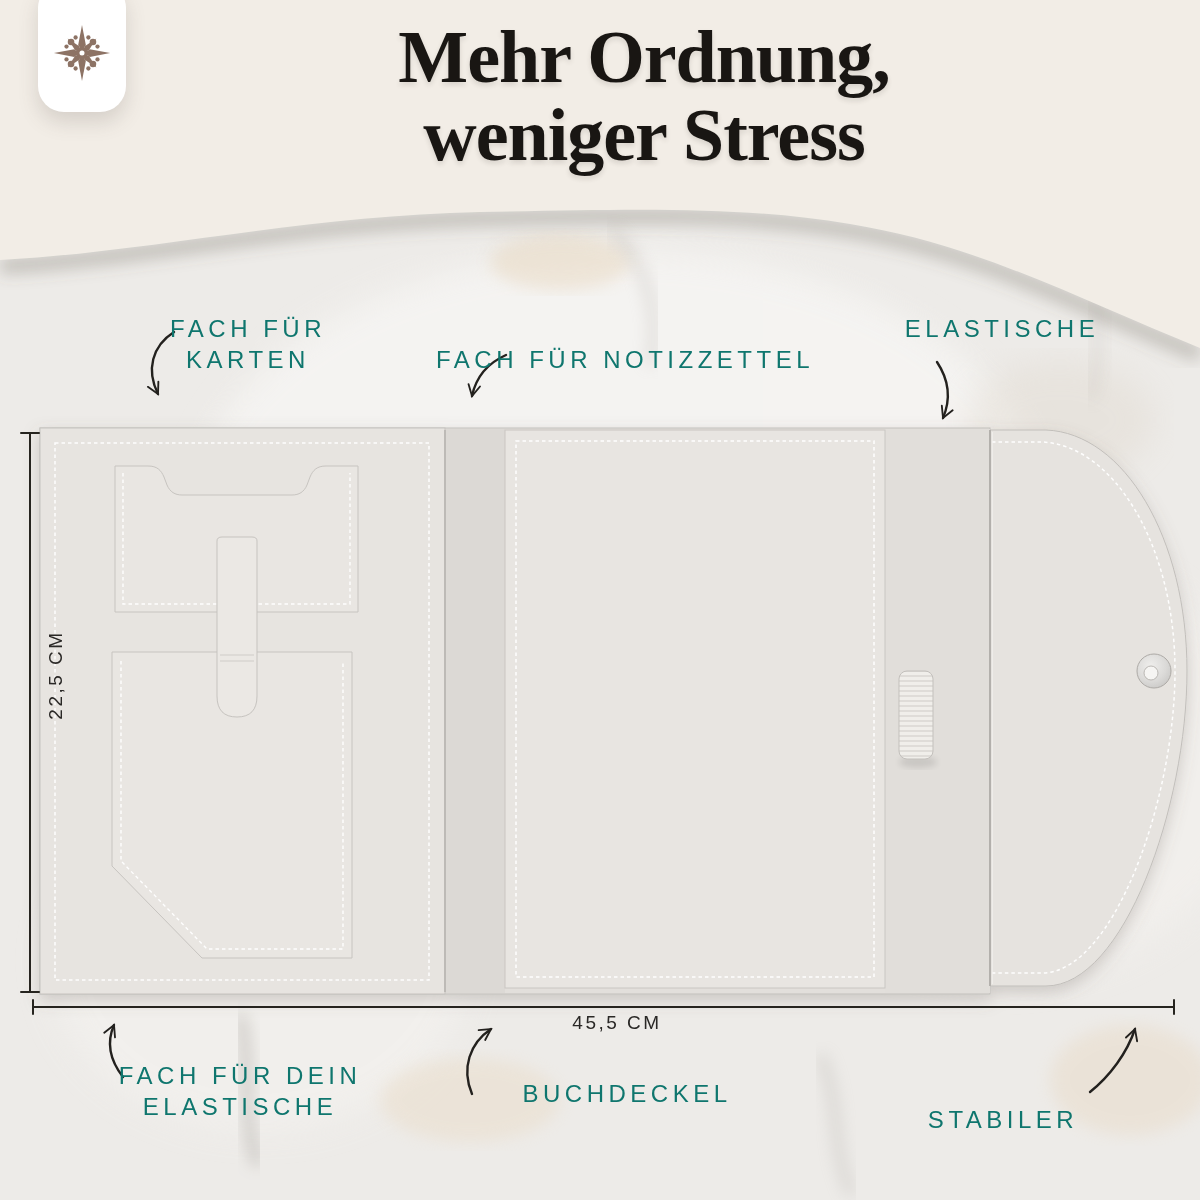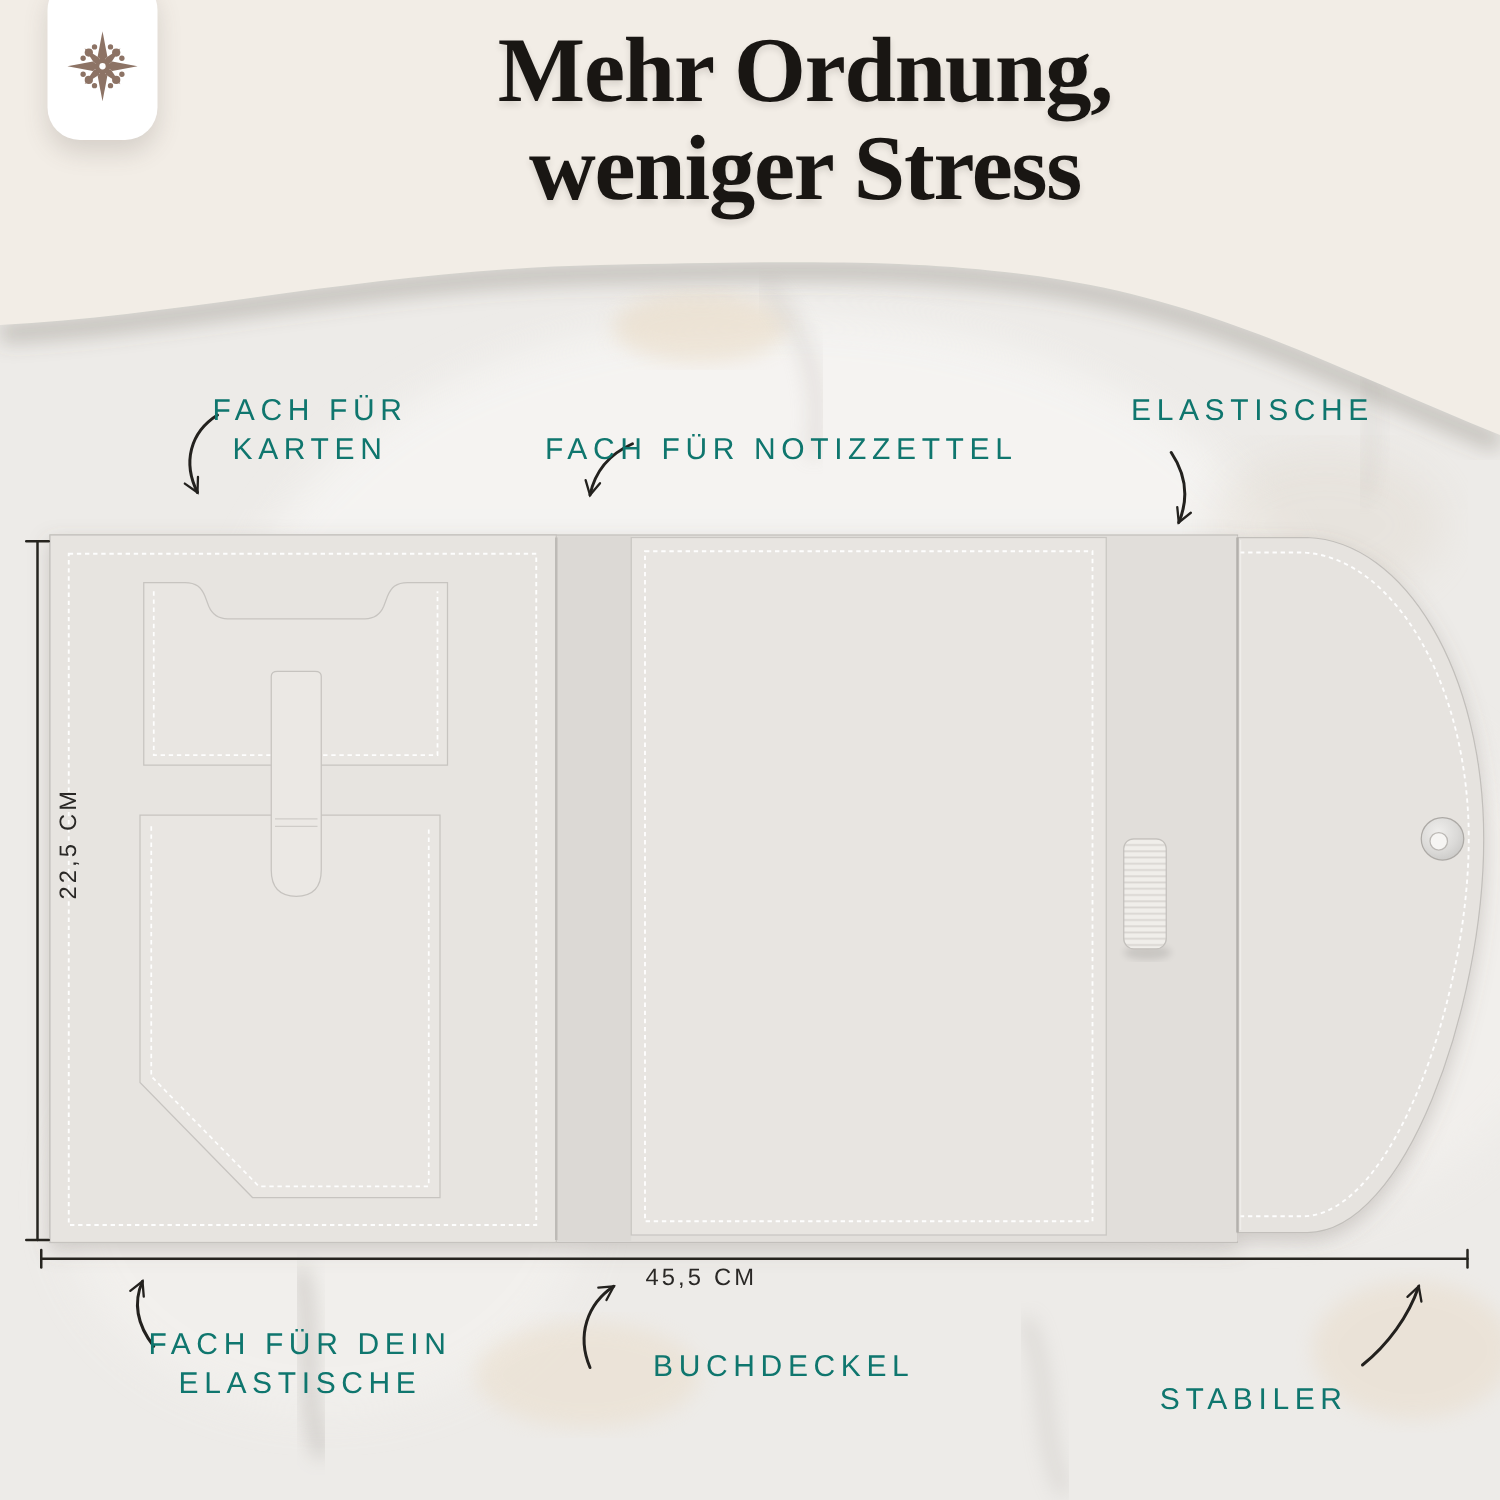--- a/index.html
+++ b/index.html
@@ -19,21 +19,21 @@
          text-shadow:0 3px 5px rgba(60,50,40,.14);padding-left:44px;}
   .title span{display:block;}
 
   .lbl{position:absolute;transform:translateX(-50%);text-align:center;
        color:#0f766e;font-size:24px;letter-spacing:4.5px;line-height:31px;
        white-space:nowrap;font-weight:400;margin-top:24px;}
   .lbl span{display:block;}
 
   .dim{position:absolute;color:#2a2826;font-size:19px;letter-spacing:2.5px;
        white-space:nowrap;}
-  .dim-h{left:561px;top:1012px;transform:translateX(-50%);}
+  .dim-h{left:617px;top:1012px;transform:translateX(-50%);}
   .dim-v{left:56px;top:675px;transform:translate(-50%,-50%) rotate(-90deg);}
 </style>
 </head>
 <body>
 
 <div class="stage">
 
   <svg class="scene" viewBox="0 0 1200 1200">
     <defs>
       <clipPath id="marbleClip">

